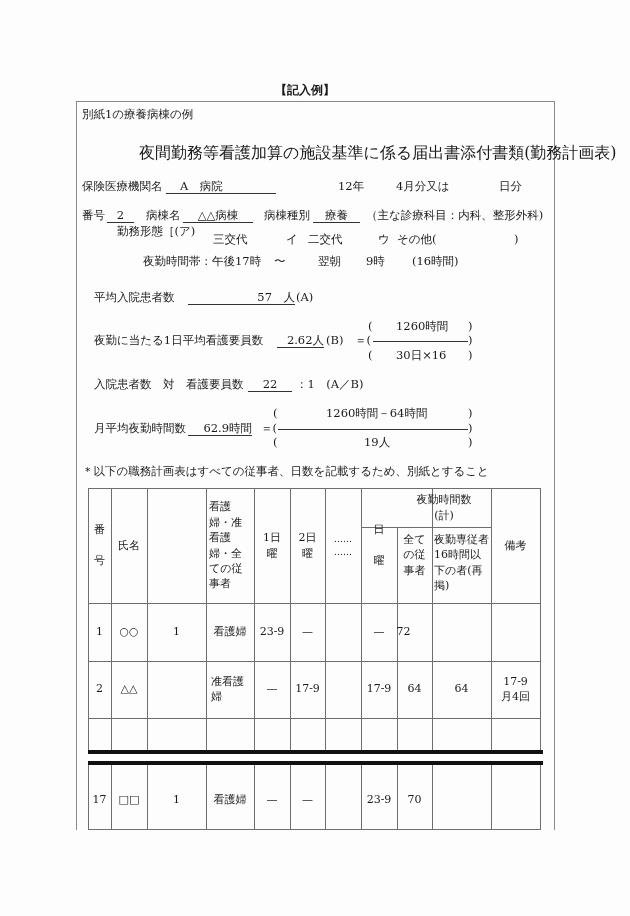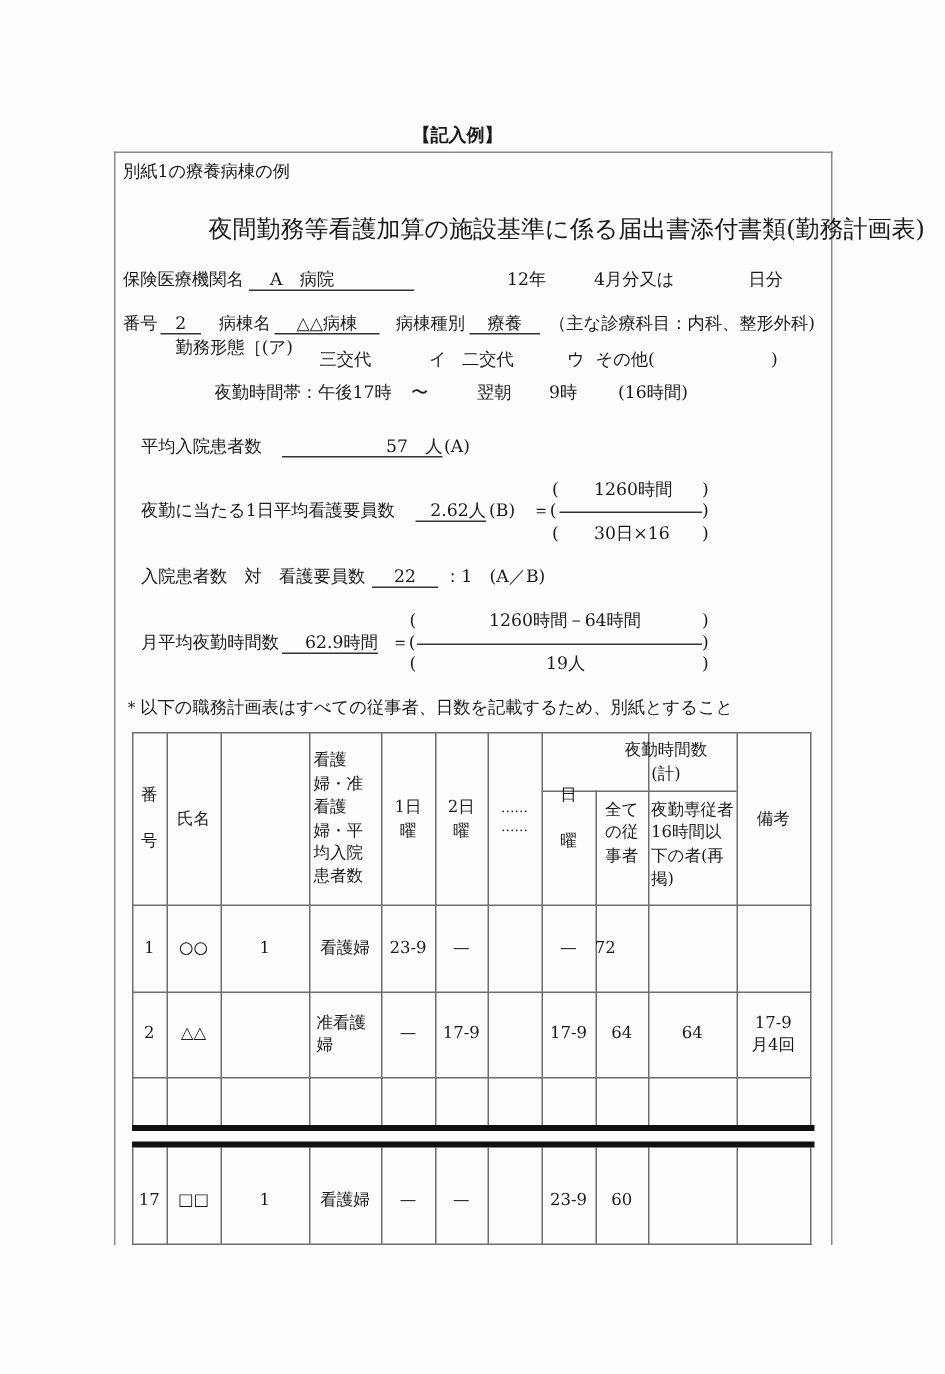--- a/index.html
+++ b/index.html
@@ -113,21 +113,21 @@
   <div class="hl" style="left:0;top:115px;width:453px;"></div>
   <div class="hl" style="left:0;top:173px;width:453px;"></div>
   <div class="hl" style="left:0;top:230px;width:453px;"></div>
   <div class="thick" style="top:262px;background:#ffffff;border-top:4px solid #111;height:15px;box-sizing:border-box;border-bottom:4px solid #111;"></div>
   <div class="hl" style="left:0;top:341px;width:453px;"></div>
 
   <div class="cell hdr" style="left:0;top:0;width:23px;height:115px;white-space:pre-line;">番
 
 号</div>
   <div class="cell hdr" style="left:23px;top:0;width:36px;height:115px;">氏名</div>
-  <div class="cell hdr" style="left:118px;top:0;width:48px;height:115px;padding:0 3px;justify-content:flex-start;text-align:left;">看護婦・准看護婦・平均入院患者数</div>
+  <div class="cell hdr" style="left:118px;top:0;width:48px;height:115px;padding:0 3px;justify-content:flex-start;text-align:left;">看護婦・准看護婦・全ての従事者</div>
   <div class="cell hdr" style="left:166px;top:0;width:36px;height:115px;white-space:pre-line;">1日
 曜</div>
   <div class="cell hdr" style="left:202px;top:0;width:35px;height:115px;white-space:pre-line;">2日
 曜</div>
   <div class="cell hdr" style="left:237px;top:0;width:36px;height:115px;white-space:pre-line;font-size:9px;">……
 ……</div>
   <div class="cell hdr" style="left:273px;top:0;width:36px;height:115px;white-space:pre-line;">日
 
 曜</div>
   <div class="cell hdr" style="left:309px;top:0;width:94px;height:39px;white-space:pre-line;">夜勤時間数
@@ -164,16 +164,16 @@
   <div class="cell" style="left:0;top:230px;width:452px;height:32px;"></div>
 
   <div class="cell" style="left:0;top:283px;width:23px;height:58px;">17</div>
   <div class="cell" style="left:23px;top:283px;width:36px;height:58px;">□□</div>
   <div class="cell" style="left:59px;top:283px;width:59px;height:58px;">1</div>
   <div class="cell" style="left:118px;top:283px;width:48px;height:58px;">看護婦</div>
   <div class="cell" style="left:166px;top:283px;width:36px;height:58px;">—</div>
   <div class="cell" style="left:202px;top:283px;width:35px;height:58px;">—</div>
   <div class="cell" style="left:237px;top:283px;width:36px;height:58px;"></div>
   <div class="cell" style="left:273px;top:283px;width:36px;height:58px;">23-9</div>
-  <div class="cell" style="left:309px;top:283px;width:35px;height:58px;">60</div>
+  <div class="cell" style="left:309px;top:283px;width:35px;height:58px;">70</div>
   <div class="cell" style="left:344px;top:283px;width:59px;height:58px;"></div>
   <div class="cell" style="left:403px;top:283px;width:49px;height:58px;"></div>
 </div>
 
 </body></html>

